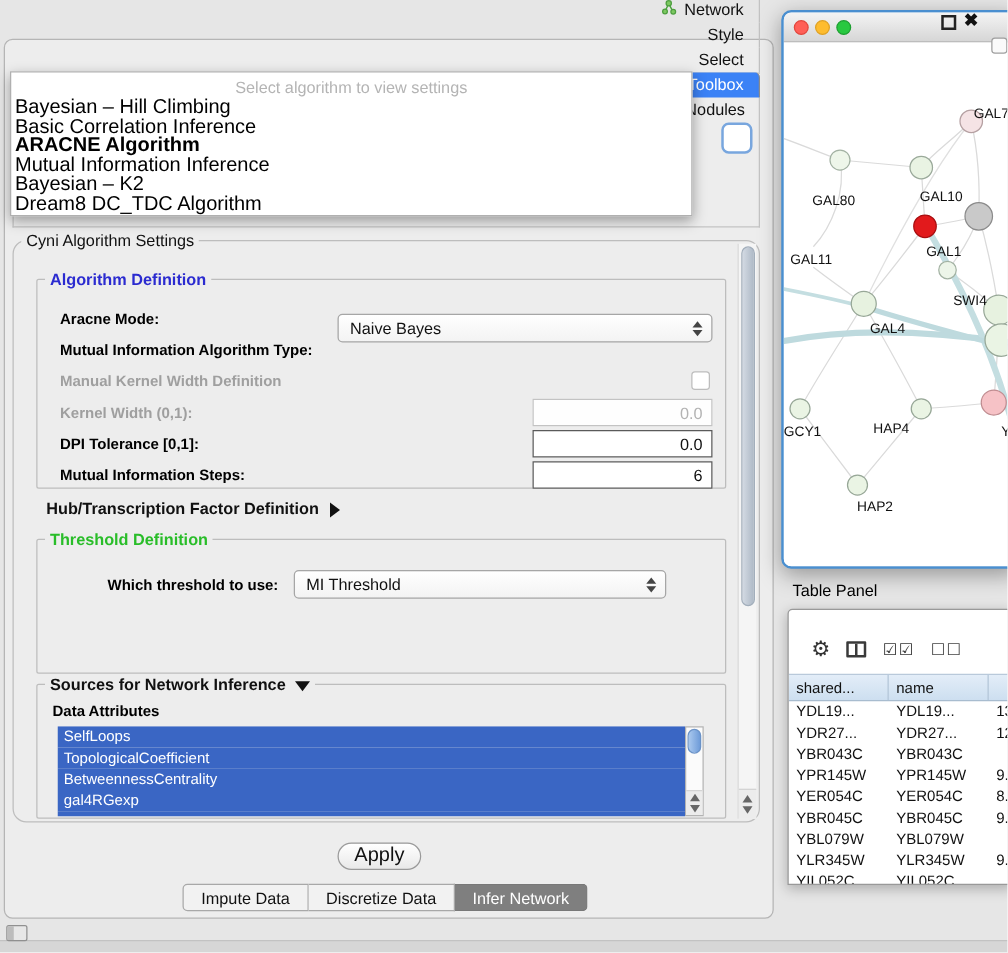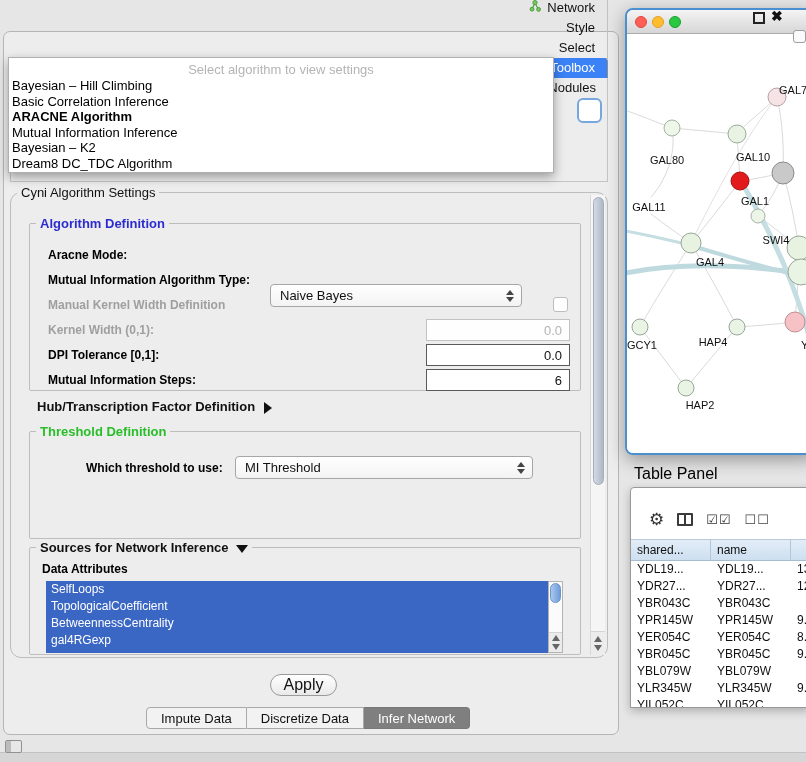--- a/index.html
+++ b/index.html
@@ -33,21 +33,21 @@
   .frag-group { position:absolute; left:10px; top:70px; width:598px; height:112px;
     border:1px solid #c4c4c4; border-top-color:transparent; z-index:2; }
   .frag-combo { position:absolute; left:577px; top:98px; width:25px; height:25px;
     background:#fff; border:2px solid #78a6de; border-radius:6px; z-index:2; }
 
   
   .popup { position:absolute; left:8px; top:57px; width:546px; height:116px;
     background:#fff; border:1px solid #b0b0b0; box-shadow:0 4px 10px rgba(0,0,0,.35);
     z-index:30; padding-top:3px; }
   .dd-placeholder { text-align:center; color:#b4b4b4; font-size:13px; height:17px; line-height:17px; }
-  .dd-item { font-size:13px; height:15.5px; line-height:15.5px; padding-left:3px; color:#000; white-space:nowrap; }
+  .dd-item { font-size:16px; height:15.5px; line-height:15.5px; padding-left:3px; color:#000; white-space:nowrap; }
   .dd-item.sel { font-weight:bold; }
 
   
   .group { position:absolute; border:1px solid #bdbdbd; border-radius:2px; }
   .gtitle { position:absolute; top:-8px; left:6px; background:#ededed; padding:0 4px;
     font-size:13px; line-height:15px; white-space:nowrap; }
   .gtitle.blue { color:#2b2bd0; font-weight:bold; }
   .gtitle.green { color:#29bd29; font-weight:bold; }
   .gtitle.bold { font-weight:bold; }
 
@@ -119,21 +119,21 @@
   .net-titlebar { height:24px; background:linear-gradient(#f4f4f4,#d6d6d6);
     border-bottom:1px solid #ababab; position:relative; }
   .tlight { position:absolute; top:6px; width:12px; height:12px; border-radius:50%; }
   .tb-widget { position:absolute; left:166px; top:20px; width:13px; height:13px;
     background:#fafafa; border:1px solid #9e9e9e; border-radius:3px; z-index:5; }
   .net-canvas { position:relative; height:419px; background:#fff; }
   .net-canvas svg { position:absolute; left:0; top:0; }
   .node-label { font-family:"Liberation Sans",sans-serif; font-size:11px; fill:#111; }
 
   
-  .tp-label { position:absolute; left:634px; top:465px; font-size:16px; color:#000; z-index:2; }
+  .tp-label { position:absolute; left:634px; top:465px; font-size:13px; color:#000; z-index:2; }
   .table-window { position:absolute; left:630px; top:487px; width:180px; height:221px;
     background:#fff; border:1px solid #999; border-radius:4px 4px 0 0; z-index:5;
     box-shadow:0 3px 10px rgba(0,0,0,.25); overflow:hidden; }
   .table-toolbar { height:51px; display:flex; align-items:center; gap:13px; padding:12px 0 0 18px; }
   .tb-icon { color:#333; display:inline-block; }
   .g-gear { font-size:17px; line-height:17px; }
   .g-cols { width:16px; height:13px; border:2px solid #3a3a3a; position:relative; border-radius:1px; }
   .g-cols::after { content:""; position:absolute; top:0; bottom:0; left:5px; width:2px; background:#3a3a3a; }
   .g-checks { font-size:13px; letter-spacing:1px; }
   .g-boxes { font-size:13px; letter-spacing:1px; color:#444; }
@@ -202,21 +202,21 @@
 
   <div class="group settings-group">
     <span class="gtitle">Cyni Algorithm Settings</span>
 
     <div class="group" style="left:18px;top:30px;width:552px;height:168px;">
       <span class="gtitle blue">Algorithm Definition</span>
 
       <span class="flabel" style="left:18px;top:24px;">Aracne Mode:</span>
 
       <span class="flabel" style="left:18px;top:49px;">Mutual Information Algorithm Type:</span>
-      <div class="combo" style="left:240px;top:60px;width:252px;">
+      <div class="combo" style="left:240px;top:27px;width:300px;">
         <span>Naive Bayes</span>
         <span class="arrows">
             <span class="tri-up"></span>
             <span class="tri-dn"></span>
           </span>
       </div>
 
       <span class="flabel dis" style="left:18px;top:74px;">Manual Kernel Width Definition</span>
       <span class="checkbox" style="left:523px;top:73px;"></span>
 

